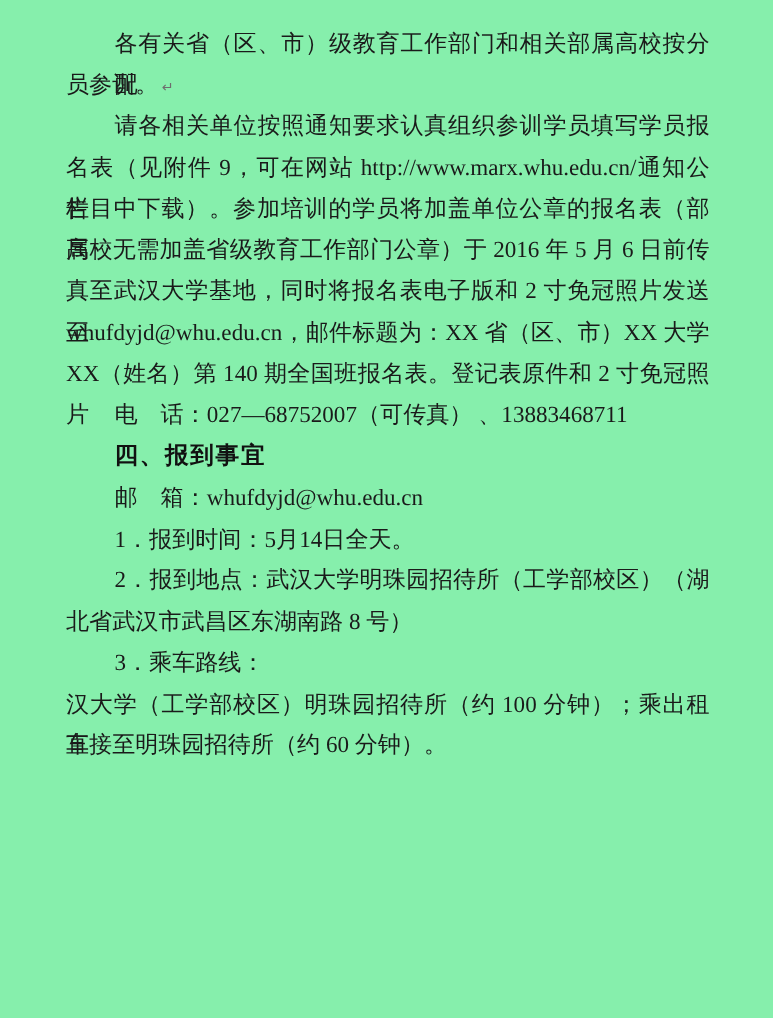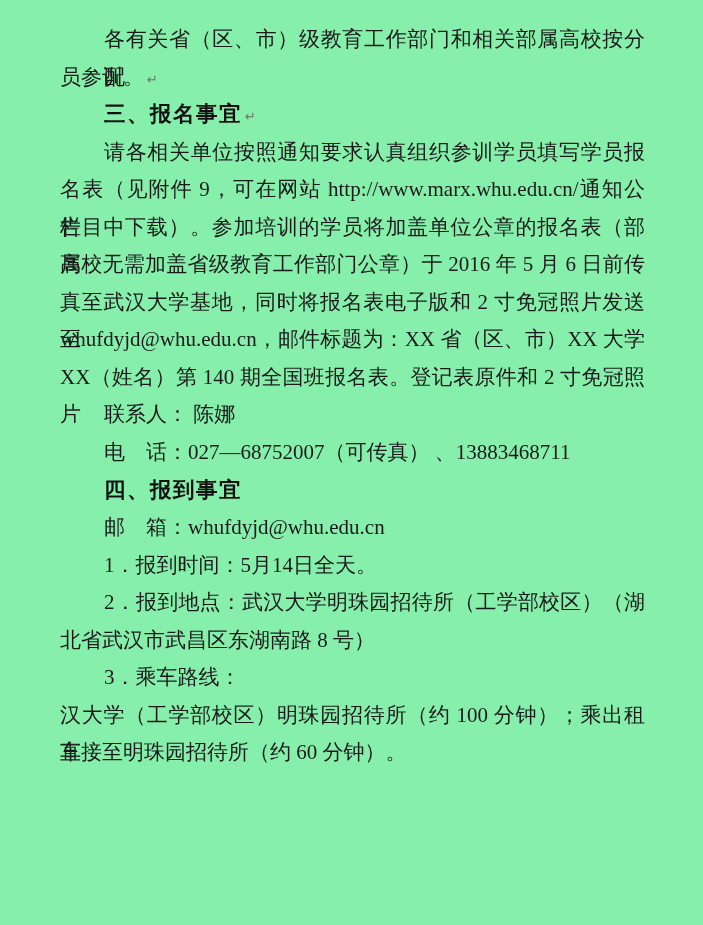--- a/index.html
+++ b/index.html
@@ -59,31 +59,29 @@
 </style>
 </head>
 <body>
 
 <div class="page">
   <div class="doc">
 
     <div class="line full indent">各有关省（区、市）级教育工作部门和相关部属高校按分配</div>
     <div class="line"><span>员参训。</span><span class="pmark">↵</span></div>
 
-    <div class="line heading indent"><span>三、报名事宜</span><span class="pmark">↵</span></div>
 
     <div class="line full indent">请各相关单位按照通知要求认真组织参训学员填写学员报</div>
     <div class="line full">名表（见附件 9，可在网站 http://www.marx.whu.edu.cn/通知公告</div>
     <div class="line full">栏目中下载）。参加培训的学员将加盖单位公章的报名表（部属</div>
     <div class="line full">高校无需加盖省级教育工作部门公章）于 2016 年 5 月 6 日前传</div>
     <div class="line full">真至武汉大学基地，同时将报名表电子版和 2 寸免冠照片发送至</div>
     <div class="line full">whufdyjd@whu.edu.cn，邮件标题为：XX 省（区、市）XX 大学</div>
     <div class="line full">XX（姓名）第 140 期全国班报名表。登记表原件和 2 寸免冠照片</div>
 
-    <div class="line indent">联系人： 陈娜</div>
     <div class="line indent">电　话：027—68752007（可传真） 、13883468711</div>
     <div class="line heading indent">四、报到事宜</div>
 
     <div class="line indent">邮　箱：whufdyjd@whu.edu.cn</div>
 
     <div class="line indent">1．报到时间：5月14日全天。</div>
     <div class="line full indent">2．报到地点：武汉大学明珠园招待所（工学部校区）（湖</div>
     <div class="line">北省武汉市武昌区东湖南路 8 号）</div>
     <div class="line indent">3．乘车路线：</div>
     <div class="line full">汉大学（工学部校区）明珠园招待所（约 100 分钟）；乘出租车</div>

